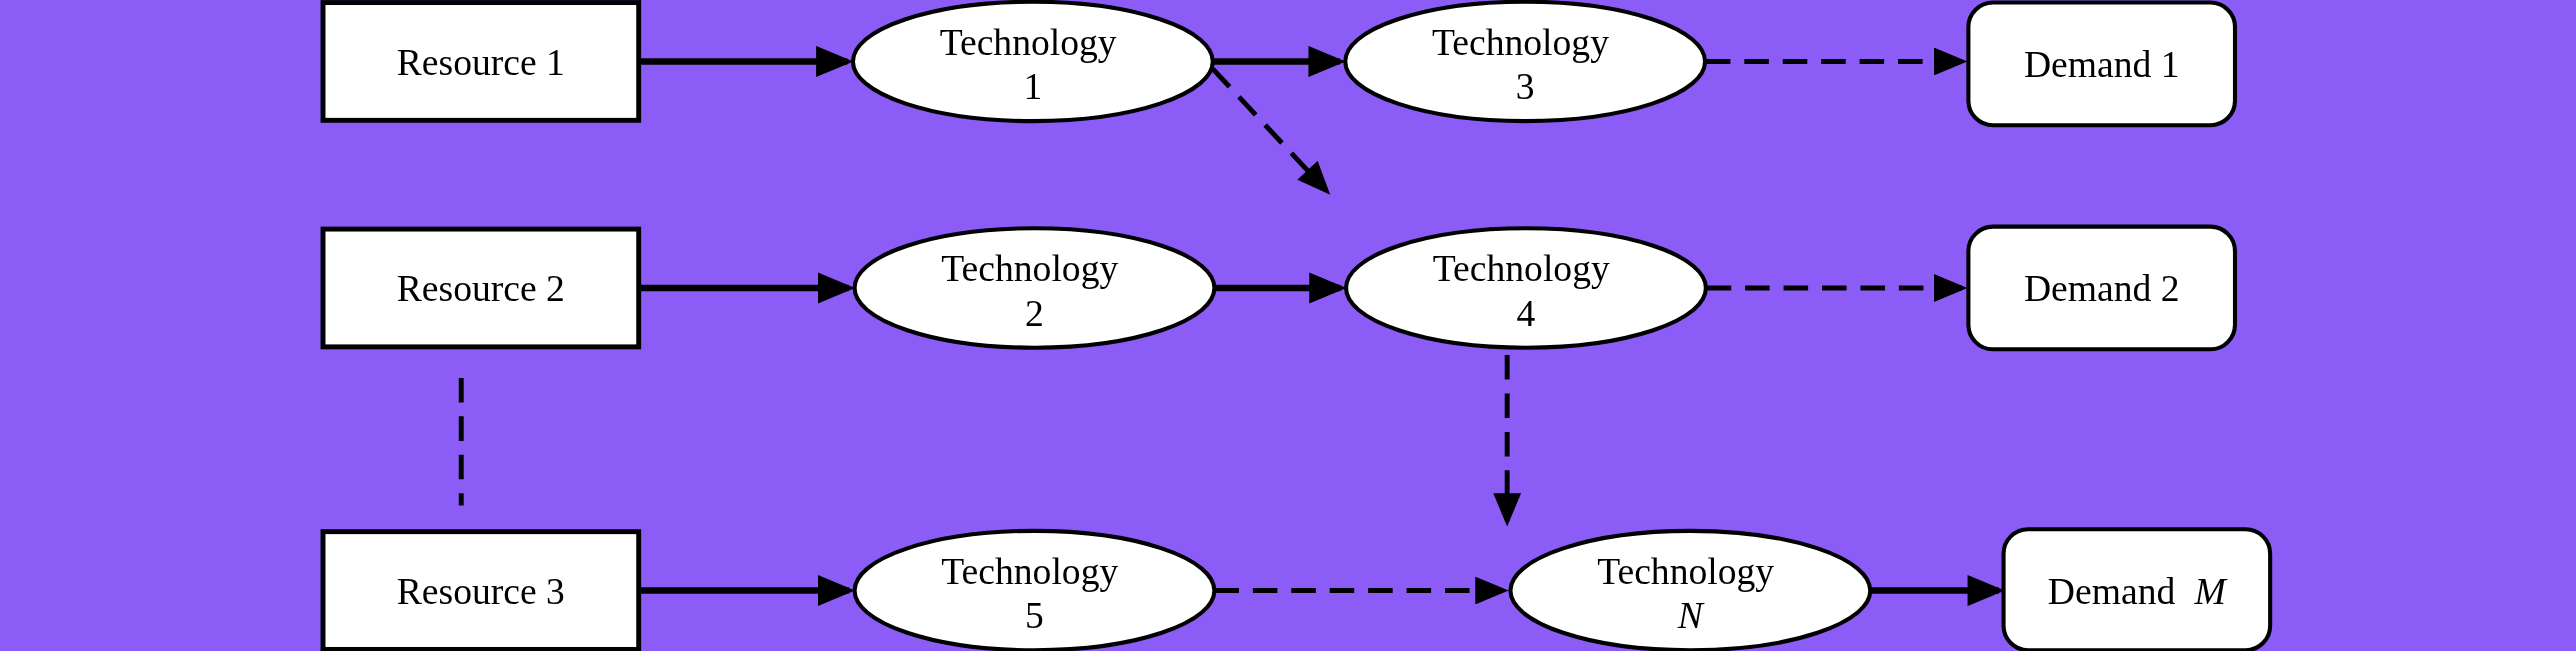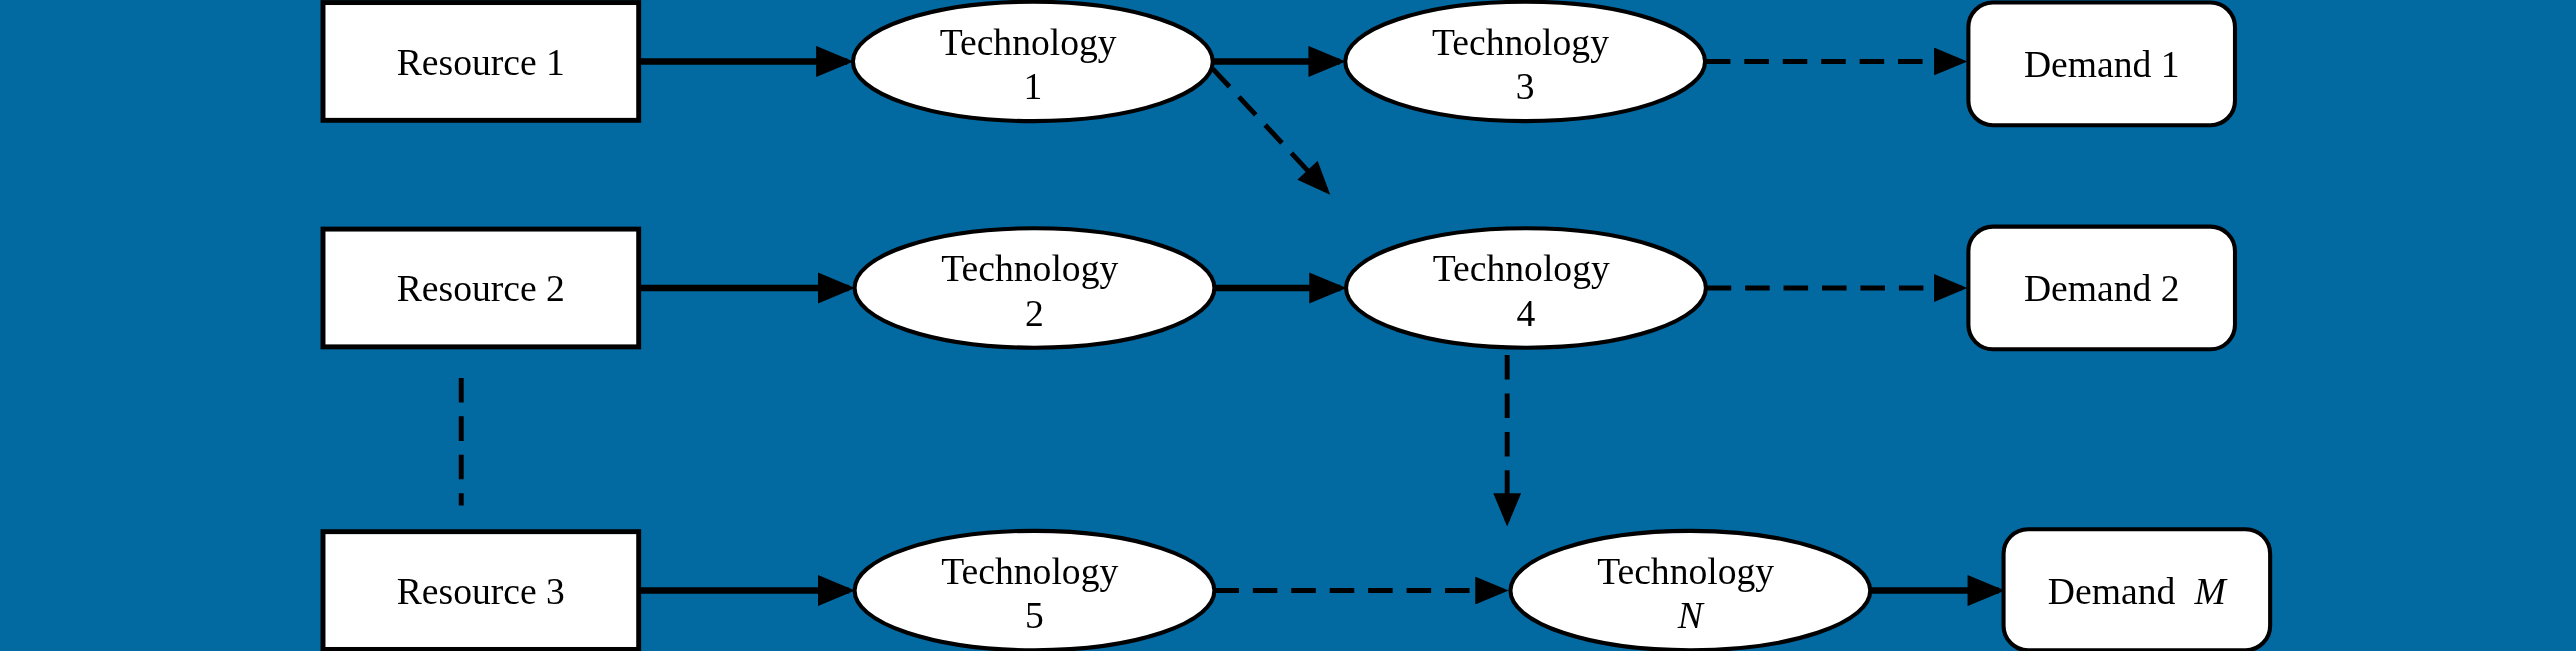--- a/index.html
+++ b/index.html
@@ -4,21 +4,21 @@
 <style>
   html, body {
     margin: 0;
     padding: 0;
     background: #ffffff;
   }
   .figure-canvas {
     position: relative;
     width: 2576px;
     height: 652px;
-    background: #0369a1;
+    background: #8b5cf6;
     overflow: hidden;
   }
   svg text {
     font-family: "Liberation Serif", "DejaVu Serif", serif;
     font-size: 46px;
     fill: #000000;
   }
   .node-shape {
     fill: #ffffff;
     stroke: #000000;

